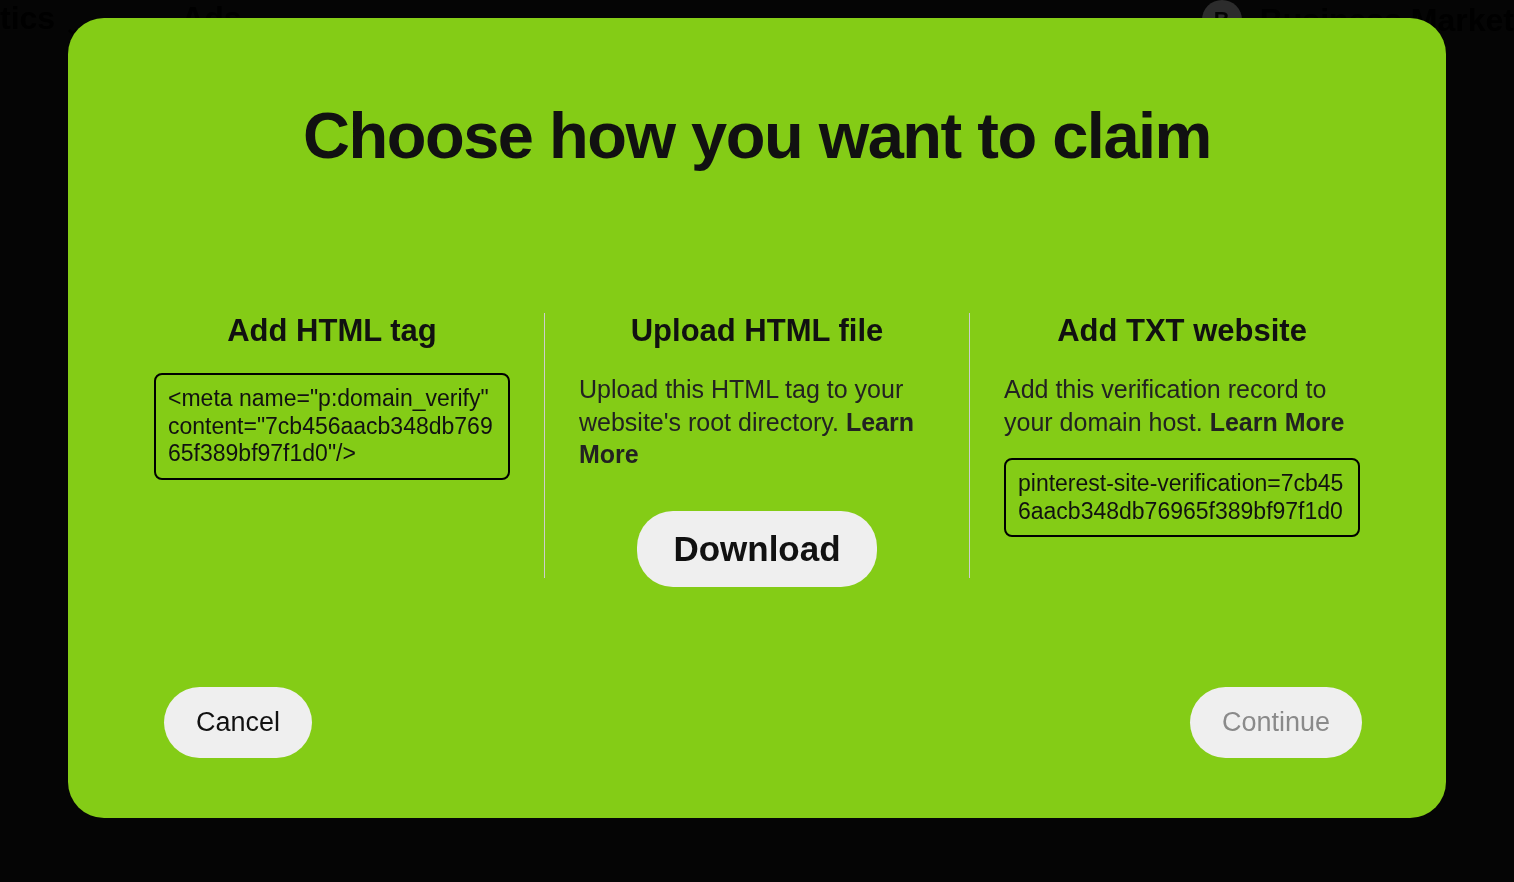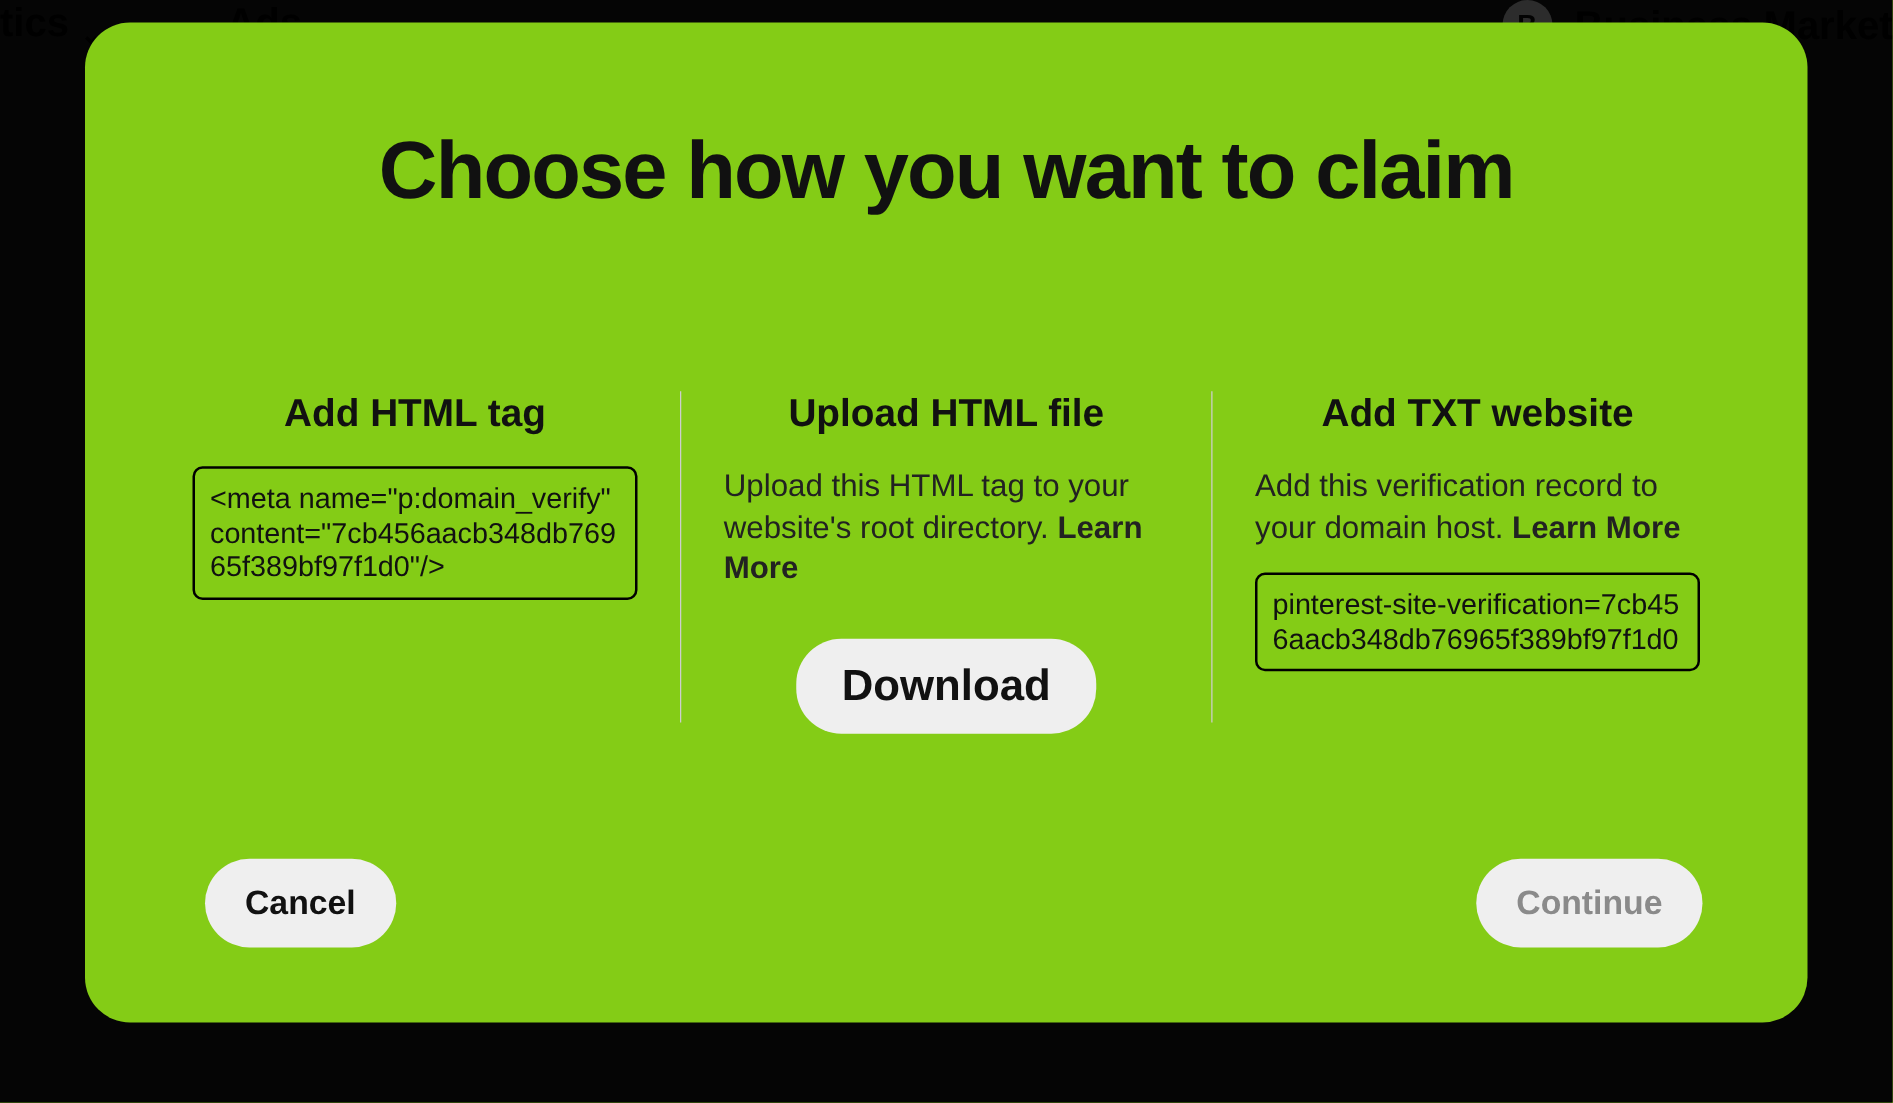--- a/index.html
+++ b/index.html
@@ -161,21 +161,21 @@
       justify-content: space-between;
       align-items: center;
       margin-left: 36px;
       margin-right: 24px;
     }
     .btn {
       border: none;
       border-radius: 36px;
       padding: 20px 32px;
       font-size: 27px;
-      font-weight: 700;
+      font-weight: 400;
       cursor: pointer;
     }
     .btn-cancel {
       background: #efefef;
       color: #111;
     }
     .btn-continue {
       background: #efefef;
       color: #8a8a8a;
     }

